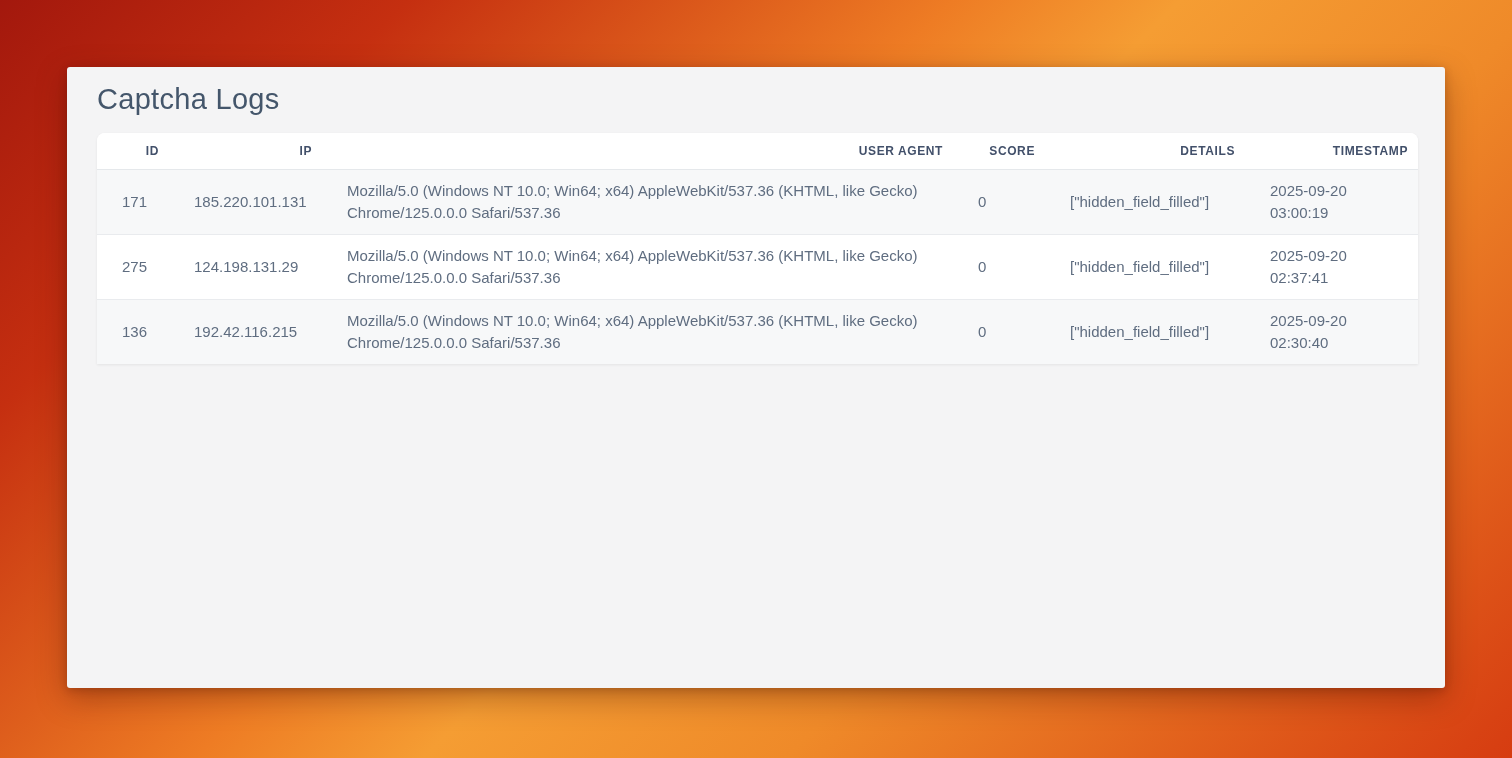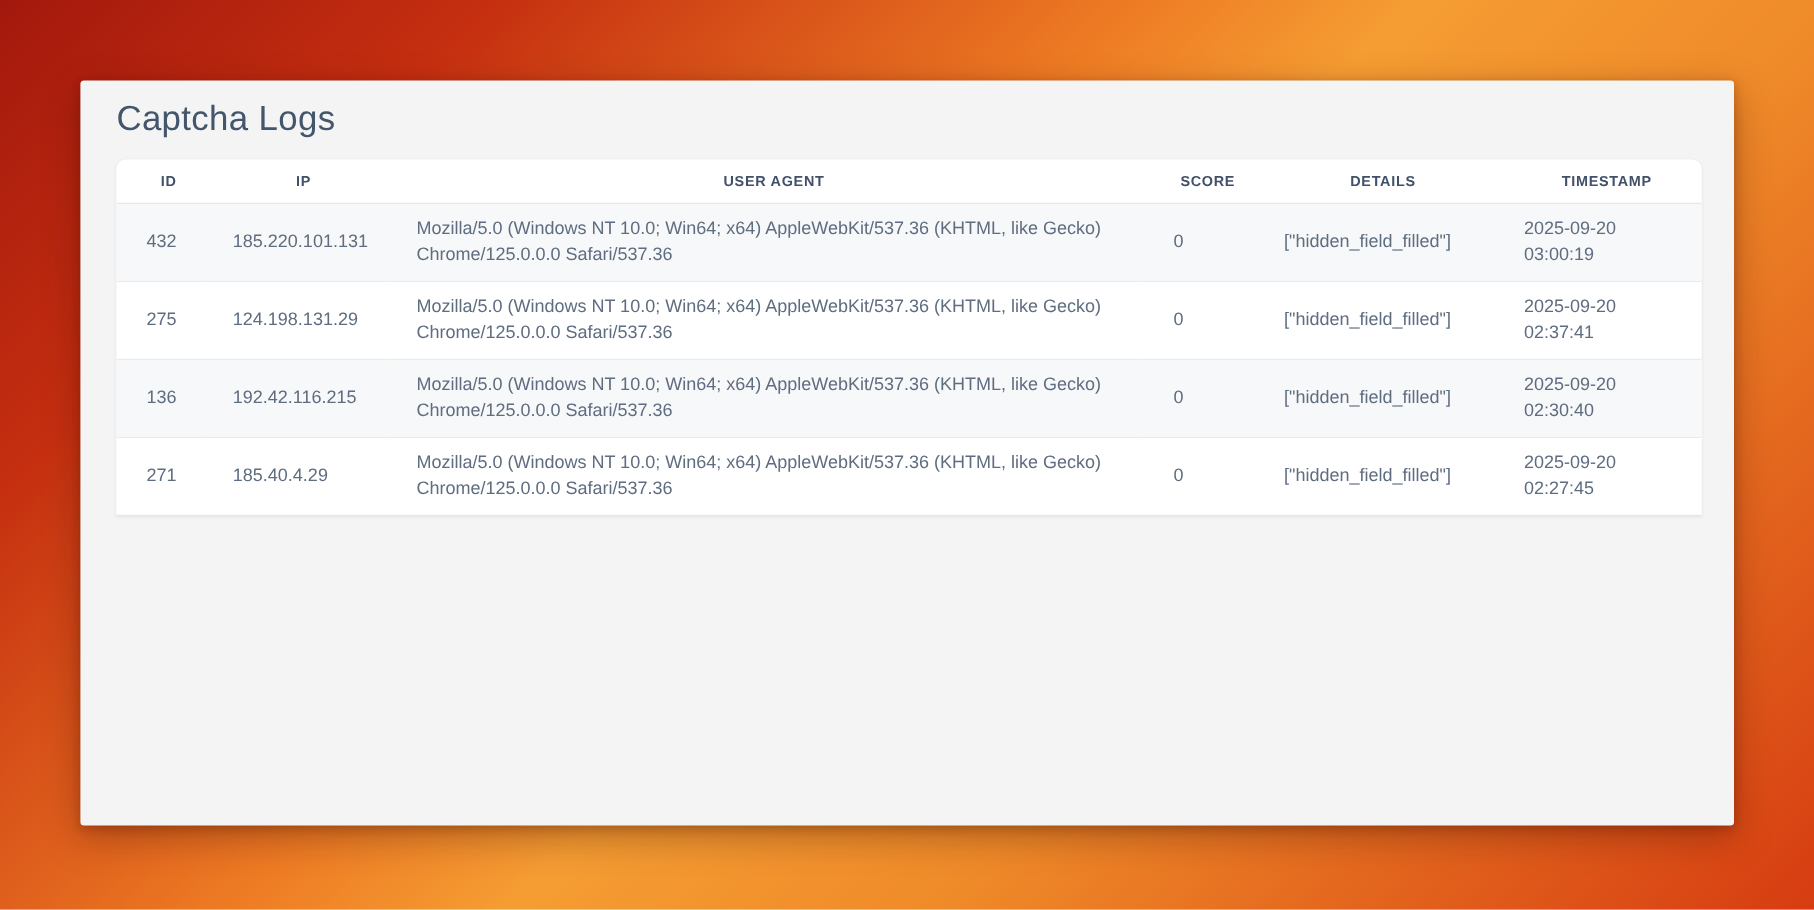--- a/index.html
+++ b/index.html
@@ -58,21 +58,21 @@
   col.c-id        { width: 72px;  }
   col.c-ip        { width: 153px; }
   col.c-ua        { width: 631px; }
   col.c-score     { width: 92px;  }
   col.c-details   { width: 200px; }
   col.c-timestamp { width: 173px; }
 
   thead th {
     height: 36px;
     padding: 0 10px 0 25px;
-    text-align: center;
+    text-align: right;
     vertical-align: middle;
     font-size: 12px;
     font-weight: 700;
     letter-spacing: 0.6px;
     color: #42506a;
     background: #ffffff;
     border-bottom: 1px solid #e5e8eb;
     white-space: nowrap;
   }
 
@@ -113,21 +113,21 @@
           <th>IP</th>
           <th>USER AGENT</th>
           <th>SCORE</th>
           <th>DETAILS</th>
           <th>TIMESTAMP</th>
         </tr>
       </thead>
       <tbody>
 
   <tr>
-    <td>432</td>
+    <td>171</td>
     <td>185.220.101.131</td>
     <td>Mozilla/5.0 (Windows NT 10.0; Win64; x64) AppleWebKit/537.36 (KHTML, like Gecko) Chrome/125.0.0.0 Safari/537.36</td>
     <td>0</td>
     <td>["hidden_field_filled"]</td>
     <td>2025-09-20 03:00:19</td>
   </tr>
 
 
   <tr>
     <td>275</td>
@@ -142,24 +142,16 @@
   <tr>
     <td>136</td>
     <td>192.42.116.215</td>
     <td>Mozilla/5.0 (Windows NT 10.0; Win64; x64) AppleWebKit/537.36 (KHTML, like Gecko) Chrome/125.0.0.0 Safari/537.36</td>
     <td>0</td>
     <td>["hidden_field_filled"]</td>
     <td>2025-09-20 02:30:40</td>
   </tr>
 
 
-  <tr>
-    <td>271</td>
-    <td>185.40.4.29</td>
-    <td>Mozilla/5.0 (Windows NT 10.0; Win64; x64) AppleWebKit/537.36 (KHTML, like Gecko) Chrome/125.0.0.0 Safari/537.36</td>
-    <td>0</td>
-    <td>["hidden_field_filled"]</td>
-    <td>2025-09-20 02:27:45</td>
-  </tr>
 </tbody>
     </table>
   </div>
 </div>
 
 </body></html>

